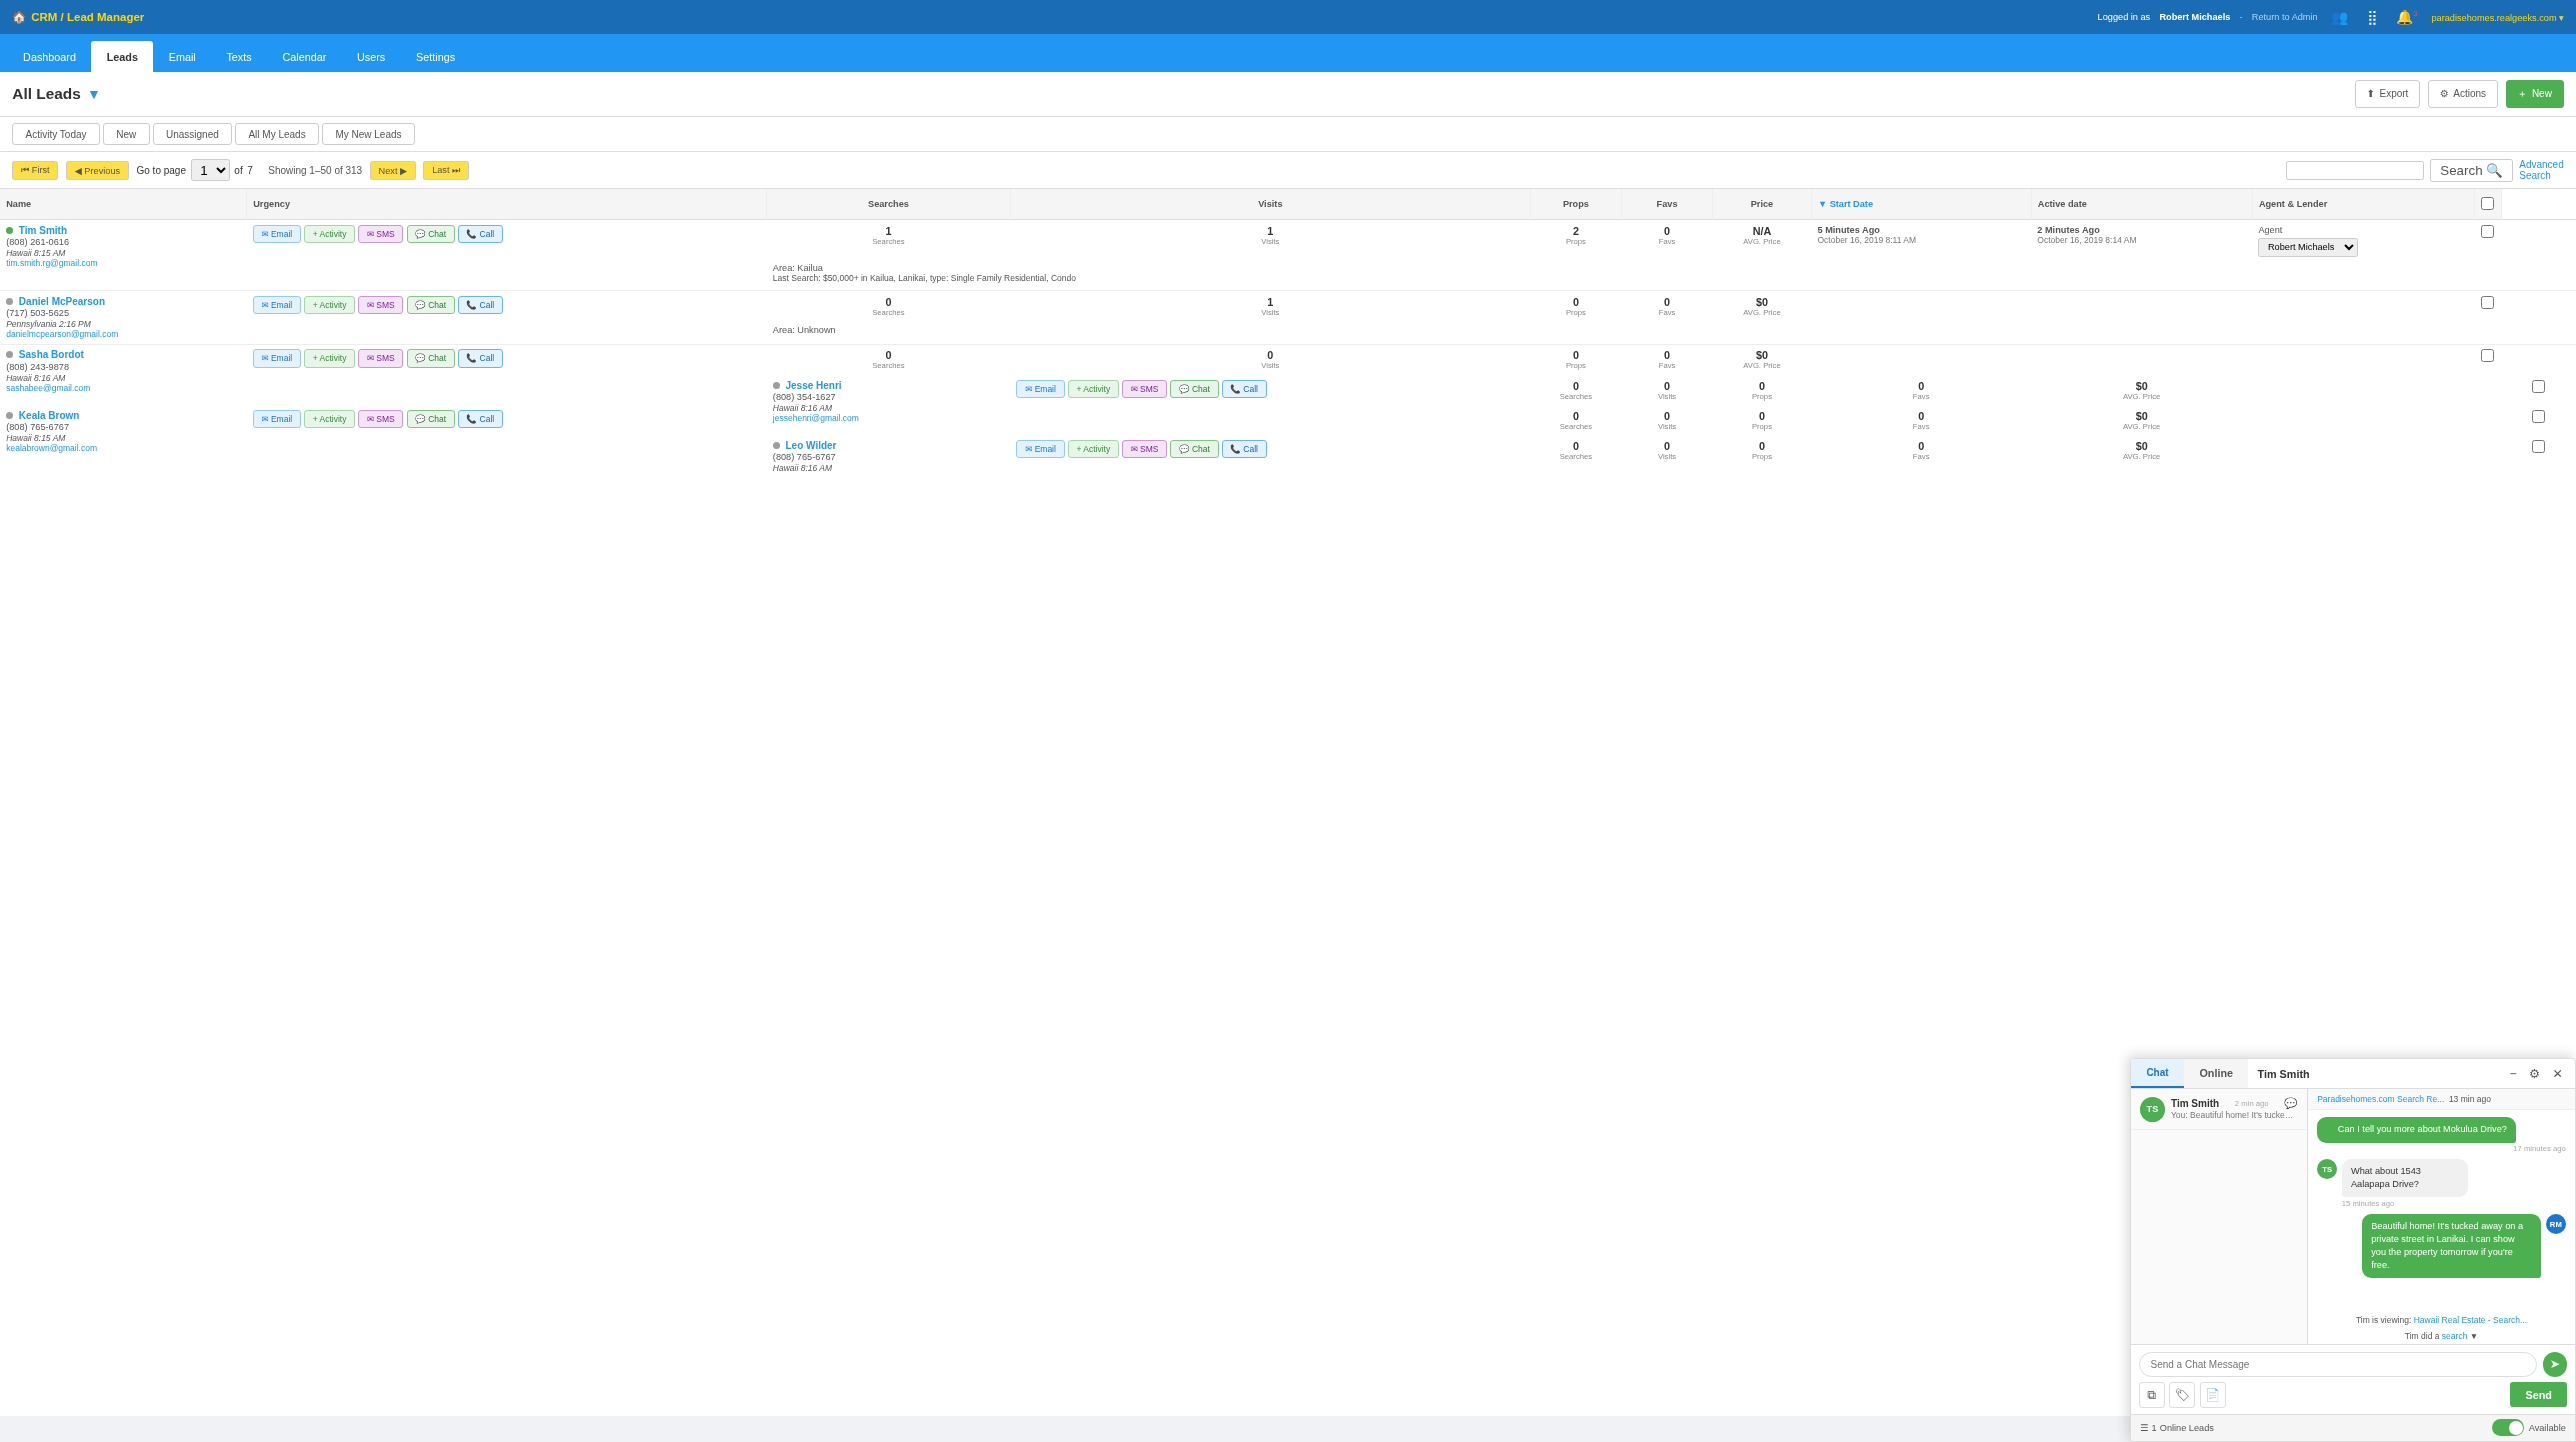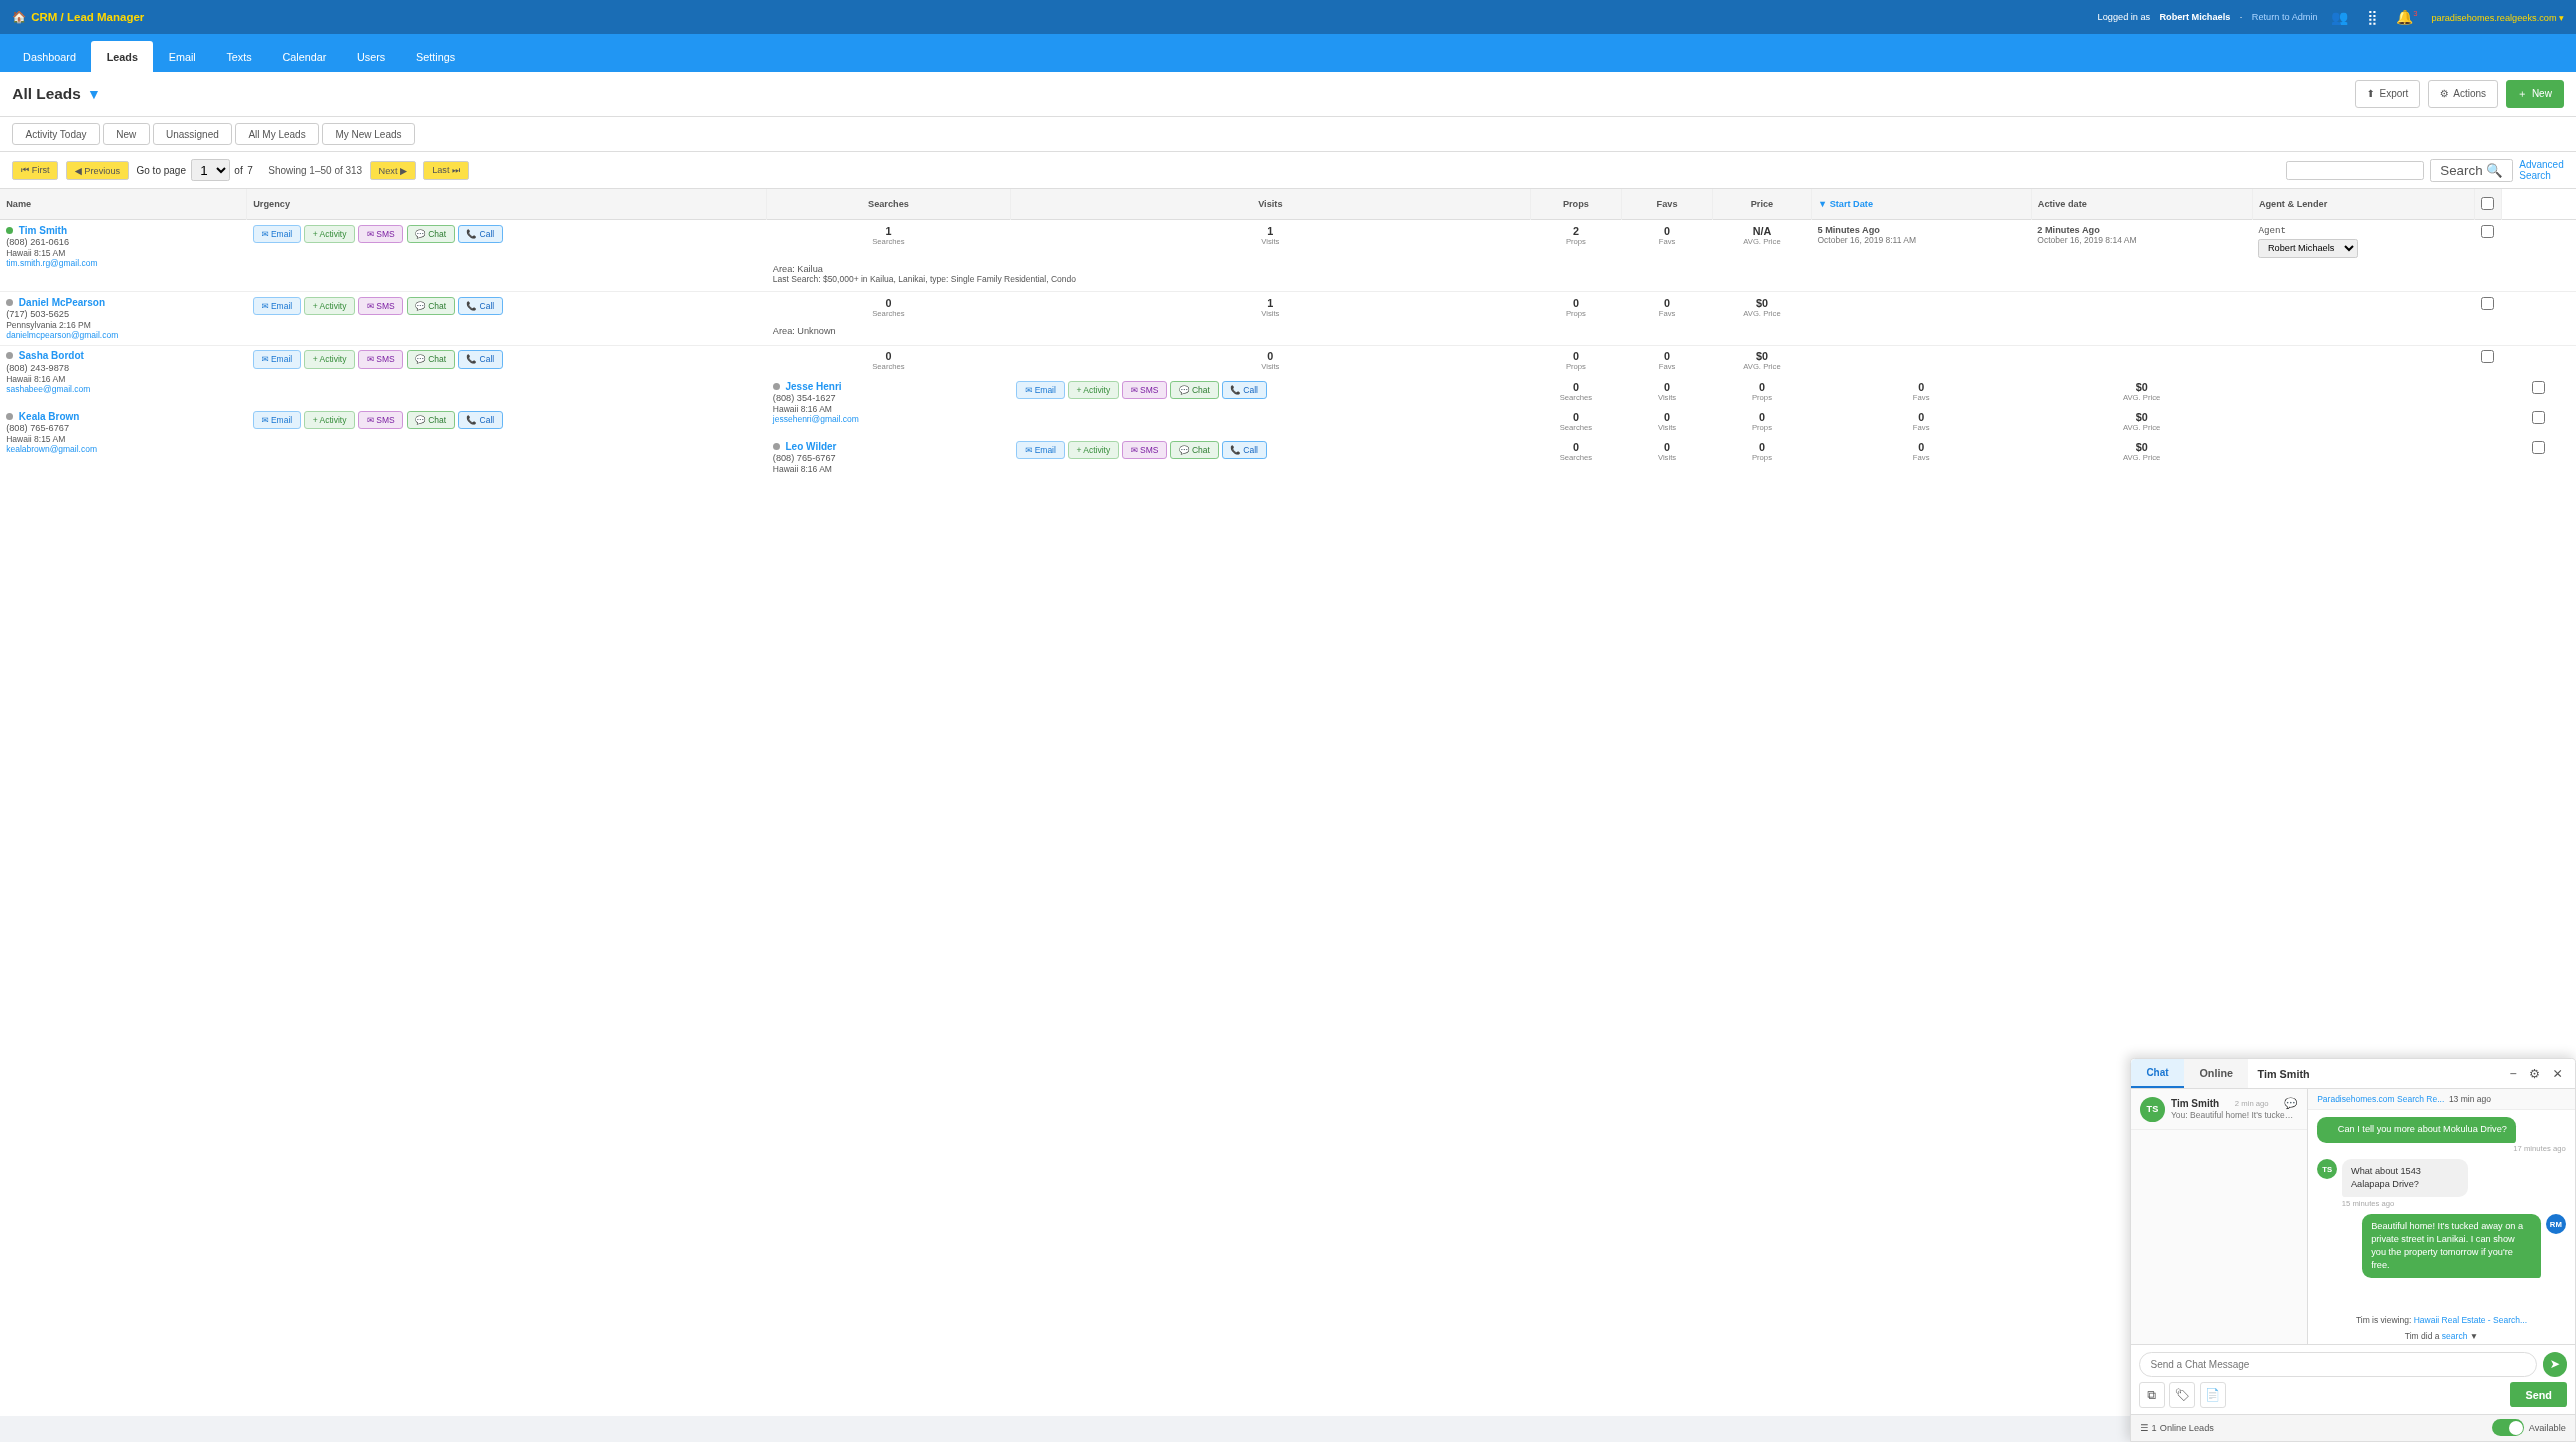--- a/index.html
+++ b/index.html
@@ -143,21 +143,21 @@
       margin-left: 12px;
     }
     thead th.sortable { cursor: pointer; }
     tbody tr { border-bottom: 0.8px solid #eee; }
     tbody td { padding: 4.6px 6.2px; vertical-align: top; }
 
     
     .lead-name-cell { min-width: 123px; }
     .lead-name { color: #2196f3; cursor: pointer; font-weight: bold; font-size: 10px; }
     .lead-phone { color: #555; font-size: 9.2px; margin-top: 1.5px; }
-    .lead-location { color: #555; font-size: 8.5px; margin-top: 0.8px; }
+    .lead-location { color: #555; font-size: 8.5px; margin-top: 0.8px; font-style: italic; }
     .lead-email { color: #2196f3; font-size: 8.5px; margin-top: 2px; cursor: pointer; }
     .online-dot { width: 7px; height: 7px; border-radius: 50%; display: inline-block; margin-right: 3.1px; }
     .online-dot.online { background: #4caf50; }
     .online-dot.offline { background: #9e9e9e; }
 
     
     .action-btns { display: flex; flex-wrap: wrap; gap: 3.1px; min-width: 146px; }
     .action-btn {
       padding: 3.1px 7.7px;
       border-radius: 3.1px;
@@ -180,21 +180,21 @@
     .stats-num { font-weight: bold; font-size: 10.8px; }
     .stats-label { color: #888; font-size: 7.7px; }
 
     
     .date-cell { font-size: 9.2px; }
     .date-cell .time-ago { color: #555; font-weight: bold; }
     .date-cell .date-detail { color: #777; font-size: 8.5px; }
 
     
     .agent-cell { font-size: 9.2px; }
-    .agent-label { color: #555; margin-bottom: 3.1px; font-family: Liberation Mono, monospace; }
+    .agent-label { color: #555; margin-bottom: 3.1px; }
     .agent-select { border: 0.8px solid #ccc; border-radius: 2.3px; padding: 2.3px 4.6px; font-size: 9.2px; width: 100px; }
     .last-search { color: #555; font-size: 8.5px; }
 
     
     .chat-overlay {
       position: fixed;
       right: 0;
       bottom: 0;
       width: 446px;
       height: 384px;

